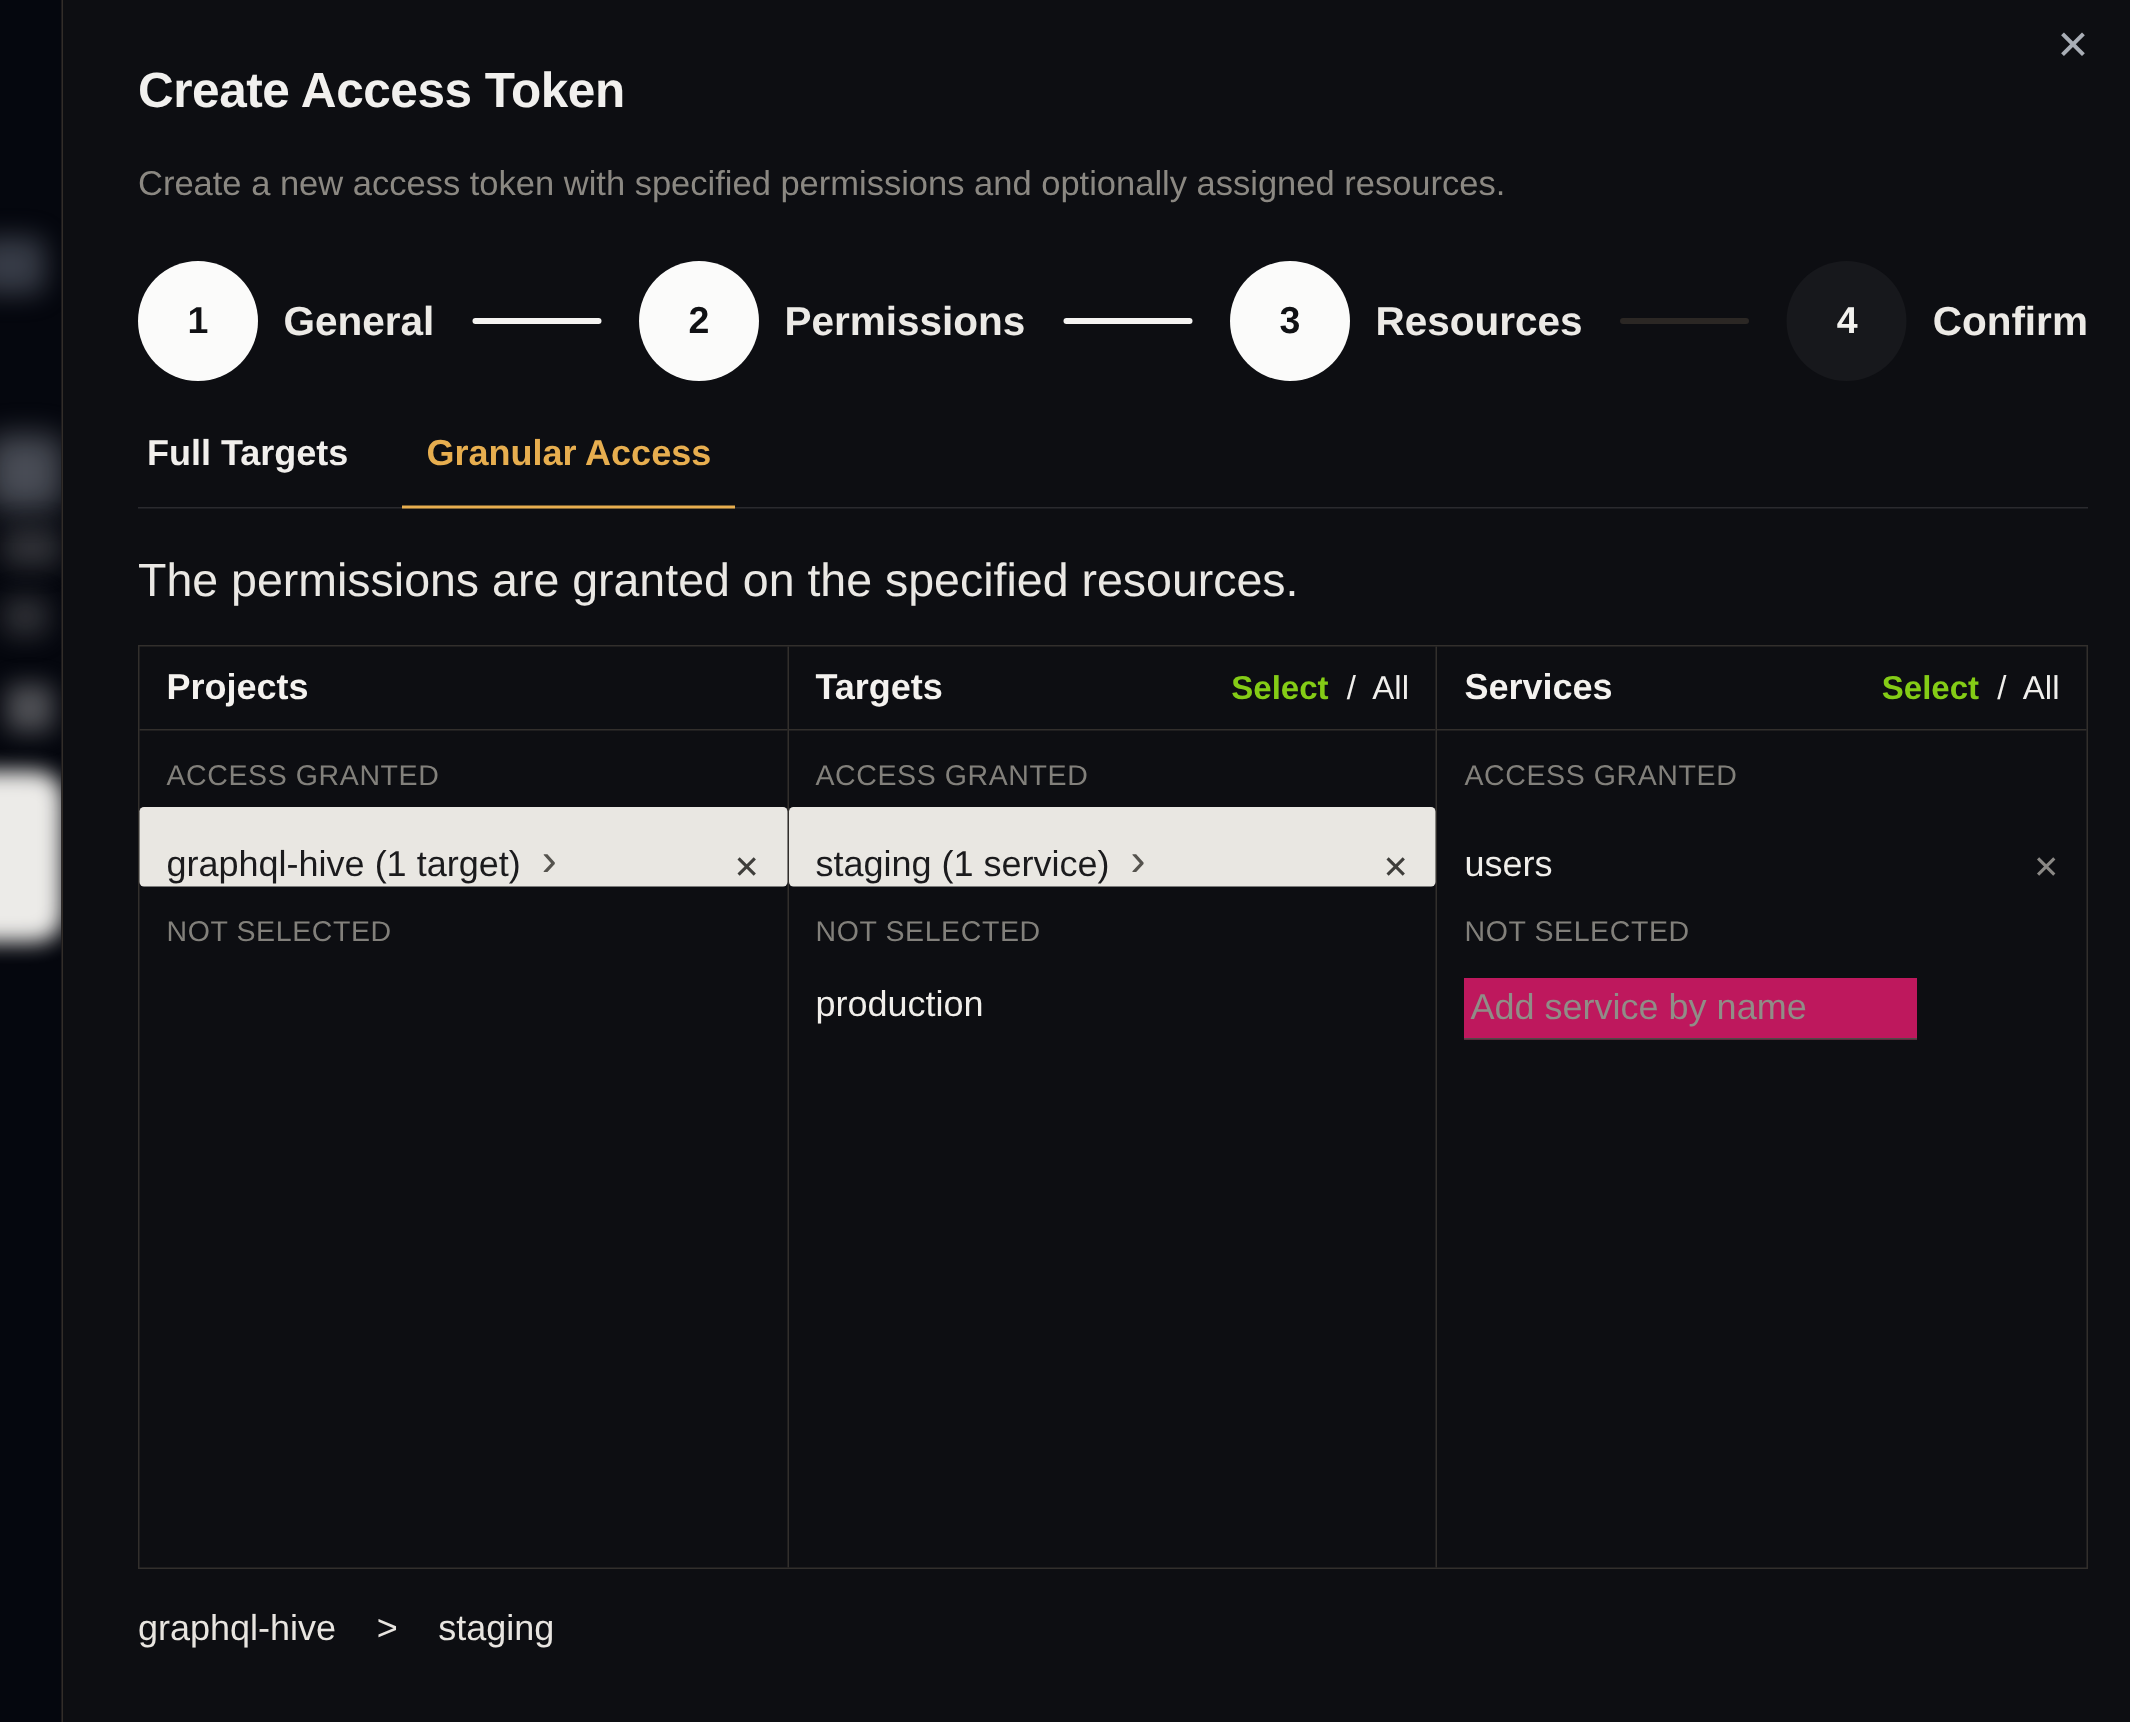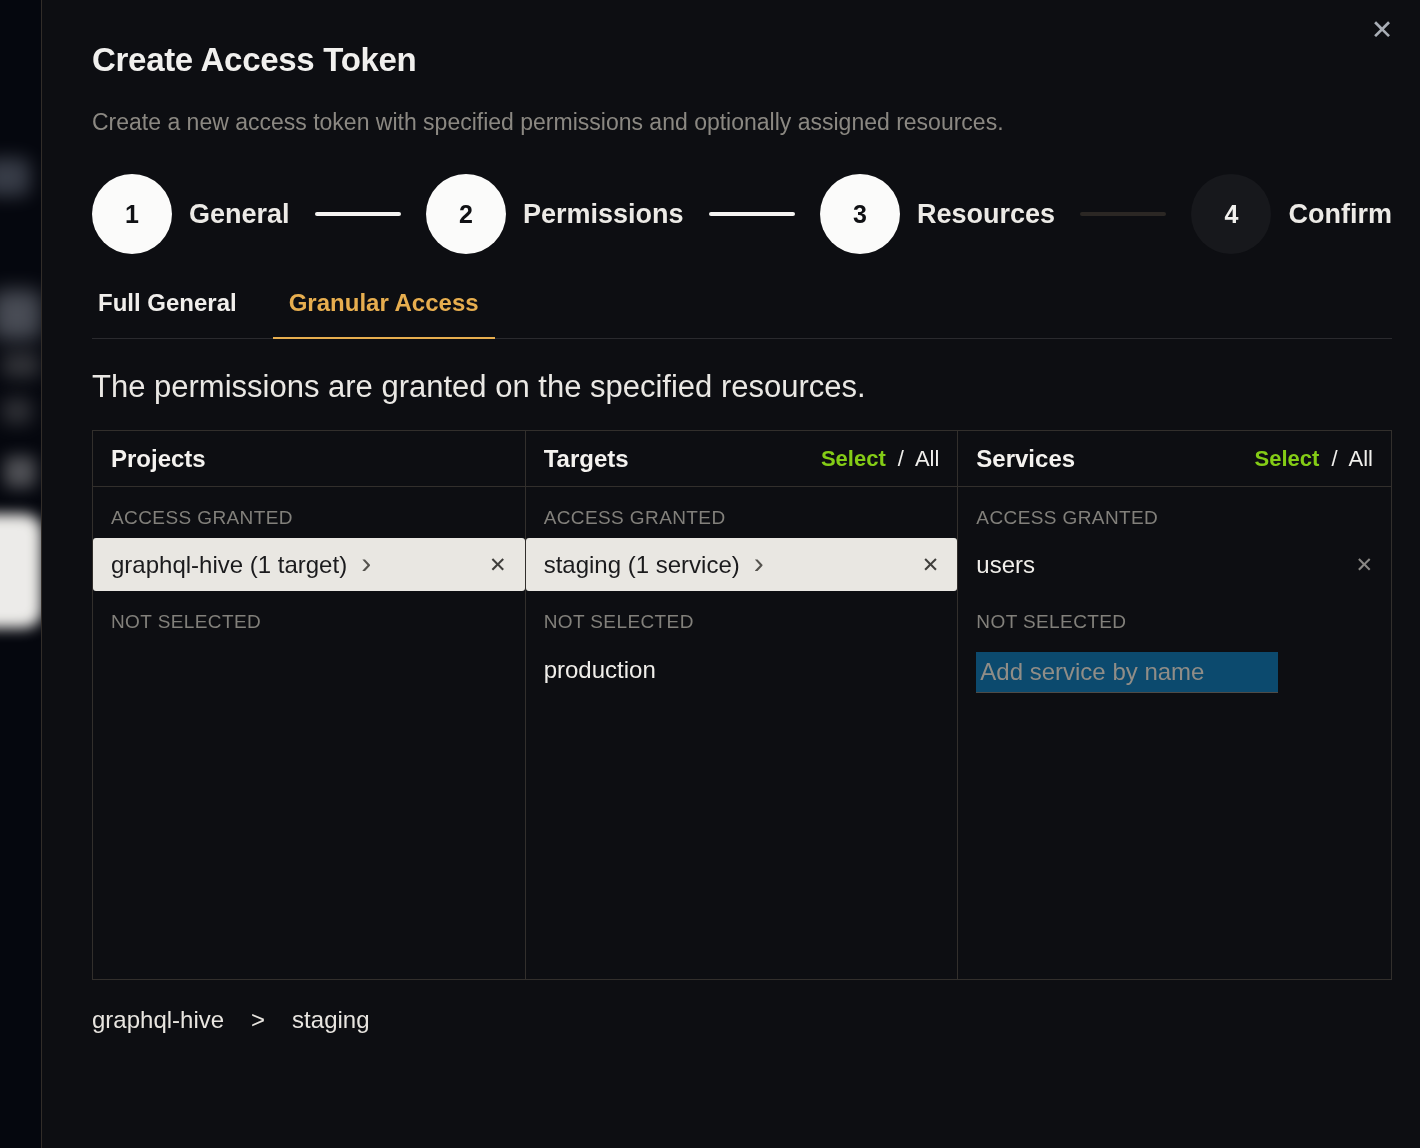--- a/index.html
+++ b/index.html
@@ -56,53 +56,53 @@
   .section-heading { margin-top:45px; font-size:24px; font-weight:500; color:#eceae6; }
 
   .tabs { margin-top:35px; display:flex; gap:30px; border-bottom:1px solid #2a2a2e; }
   .tab { font-size:24px; font-weight:600; color:#f1efec; padding:0 6px 21px; cursor:pointer; }
   .tab.active { color:#e7ae4f; padding:0 16px 20px; border-bottom:2px solid #e7ae4f; margin-bottom:-1px; }
 
   .table-desc { margin-top:30px; font-size:31px; color:#eae8e4; }
 
   
   .resource-table {
-    margin-top:25px; height:550px;
+    margin-top:25px; height:616px;
     display:grid; grid-template-columns:1fr 1fr 1fr;
     border:1px solid #322f2c;
   }
   .col { border-right:1px solid #322f2c; display:flex; flex-direction:column; min-width:0; }
   .col:last-child { border-right:none; }
   .col-header {
     flex:0 0 56px; height:56px;
     display:flex; align-items:center; justify-content:space-between;
     padding:0 18px; border-bottom:1px solid #322f2c;
     font-size:24px; font-weight:700; color:#f4f2ef;
   }
   .col-action { font-size:22px; font-weight:400; white-space:nowrap; }
   .col-action .select { color:#84cc16; cursor:pointer;font-weight:bold; }
   .col-action .sep { color:#f0efec; margin:0 6px; }
   .col-action .all { color:#f0efec; cursor:pointer; }
 
   .sec-label { margin:20px 18px 0; font-size:19px; color:#82807b; letter-spacing:0.4px; }
   .row {
     height:53px; margin-top:9px;
-    display:flex; align-items:center;
+    display:flex; align-items:flex-end;
     padding:0 18px; font-size:24px; color:#f0eeea;
   }
   .row.selected { background:#e9e7e2; color:#1b1b1d; border-radius:3px; cursor:pointer; }
   .chev { margin-left:14px; font-size:30px; line-height:1; color:#55534e; transform:translateY(-2px); }
   .row-x { margin-left:auto; font-size:21px; cursor:pointer; color:#3f3e3b; }
   .row.plain .row-x { color:#8a8885; }
   .not-note { margin:17px 18px 0; font-size:24px; color:#eceae6; }
   .items { margin-top:9px; }
   .item-row { height:56px; display:flex; align-items:center; padding:0 18px; font-size:24px; color:#f0eeea; cursor:pointer; }
   .svc-input {
     margin:19px 18px 0; width:302px; height:41px;
-    background:#0c4a6e; border:none; border-bottom:1px solid #4e4b47;
+    background:#be185d; border:none; border-bottom:1px solid #4e4b47;
     color:#eae8e4; font-size:24px; font-family:inherit; padding:0 4px; outline:none;
   }
   .svc-input::placeholder { color:#908d87; }
 
   
   .footer-breadcrumb { margin-top:26px; display:flex; align-items:center; gap:27px; font-size:24px; color:#e8e5e0; }
 </style>
 </head>
 <body>
 
@@ -139,21 +139,21 @@
     </div>
     <div class="connector dim"></div>
     <div class="step upcoming">
       <div class="step-circle">4</div>
       <div class="step-label">Confirm</div>
     </div>
   </div>
 
 
   <div class="tabs">
-    <div class="tab">Full General</div>
+    <div class="tab">Full Targets</div>
     <div class="tab active">Granular Access</div>
   </div>
 
   <p class="table-desc">The permissions are granted on the specified resources.</p>
 
   <div class="resource-table">
 
     <div class="col">
       <div class="col-header">
         <span>Projects</span>

